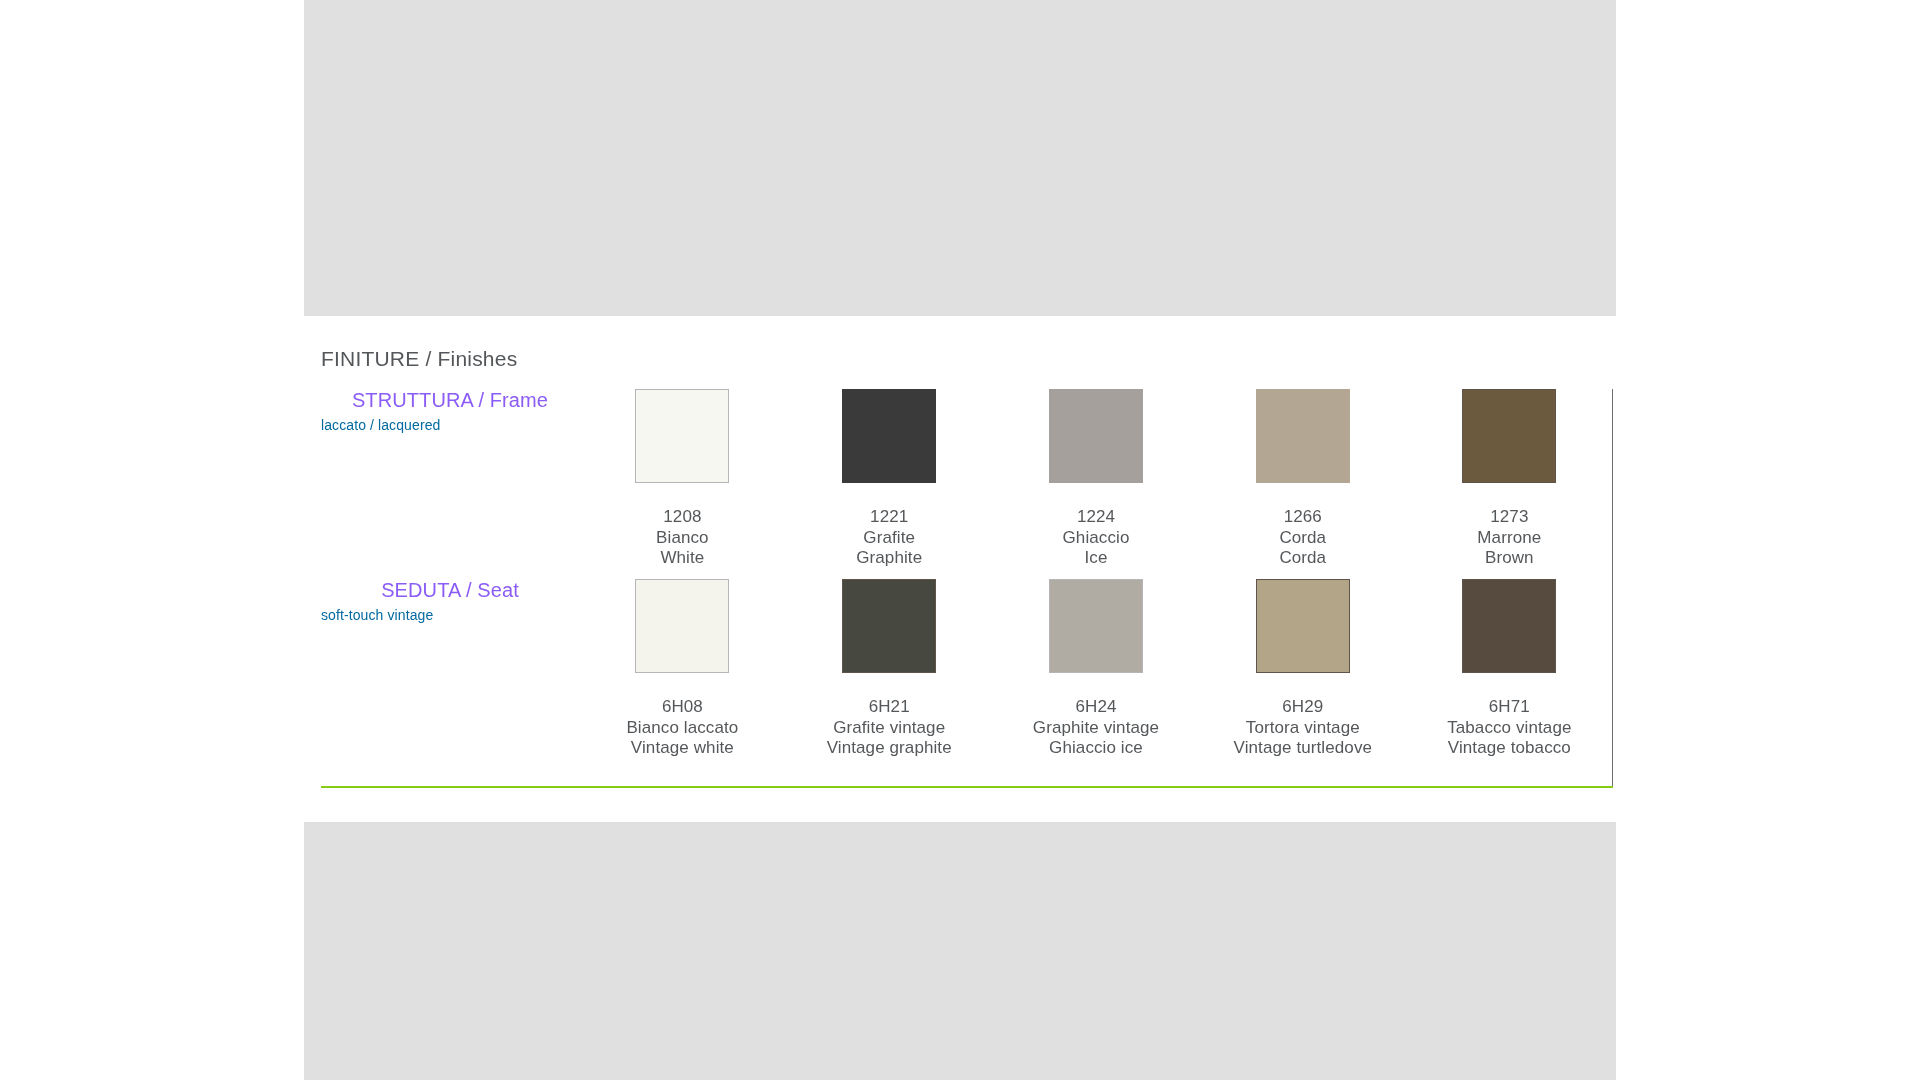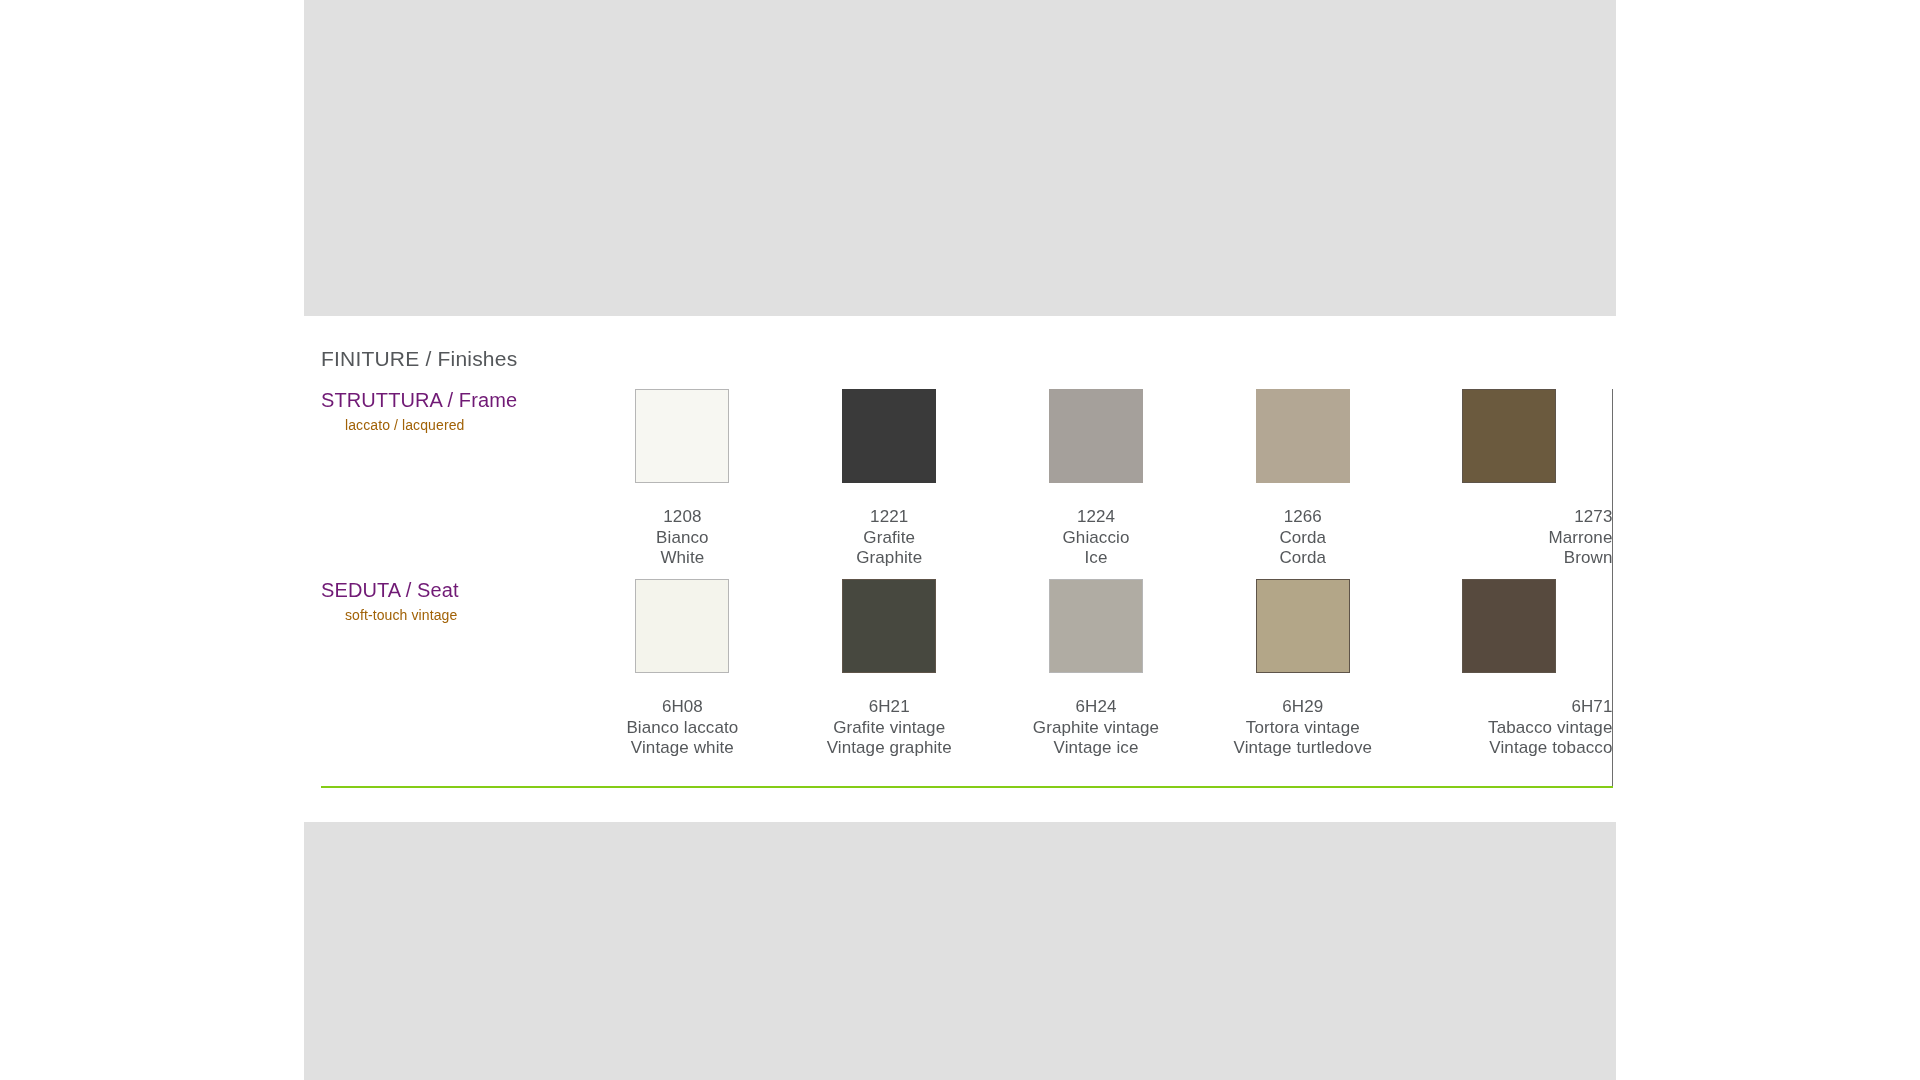--- a/index.html
+++ b/index.html
@@ -74,31 +74,31 @@
   }
   .cell-label {
     position: relative;
     padding: 17px 0 0 0;
     border-top: 1px solid #6e6e6e;
     height: 190px;
     box-sizing: border-box;
   }
   .cell-label .lab-main {
     font-size: 20px;
-    color: #701a75;
+    color: #8b5cf6;
     letter-spacing: 0.1px;
     white-space: nowrap;
+    text-align: center;
   }
   .cell-label .lab-sub {
     font-size: 14px;
-    color: #a16207;
+    color: #0369a1;
     margin-top: 5px;
     letter-spacing: 0.1px;
     white-space: nowrap;
-    margin-left: 24px;
   }
 
   
   .col-swatch {
     width: 206.8px;
   }
   .cell-swatch {
     border-top: 1px solid #6e6e6e;
     border-left: 1px solid #6e6e6e;
     height: 190px;
@@ -107,21 +107,20 @@
     padding-top: 20px;
   }
   tr.row-seat .cell-swatch,
   tr.row-seat .cell-label {
     border-bottom: 2px solid #84cc16;
     height: 208px;
   }
   
   .cell-swatch.last {
     border-right: 1px solid #6e6e6e;
-    text-align: right;
   }
 
   .swatch {
     width: 94px;
     height: 94px;
     margin: 0 auto 0 auto;
     display: block;
     box-sizing: border-box;
   }
   .swatch.outlined {
@@ -237,21 +236,21 @@
             <span class="name-it">Grafite vintage</span>
             <span class="name-en">Vintage graphite</span>
           </div>
         </td>
 
         <td class="cell-swatch">
           <div class="swatch outlined" style="background-color: rgb(176, 172, 163);"></div>
           <div class="sw-caption">
             <span class="code">6H24</span>
             <span class="name-it">Graphite vintage</span>
-            <span class="name-en">Vintage ice</span>
+            <span class="name-en">Ghiaccio ice</span>
           </div>
         </td>
 
         <td class="cell-swatch">
           <div class="swatch dark-outlined" style="background-color: rgb(179, 166, 136);"></div>
           <div class="sw-caption">
             <span class="code">6H29</span>
             <span class="name-it">Tortora vintage</span>
             <span class="name-en">Vintage turtledove</span>
           </div>

